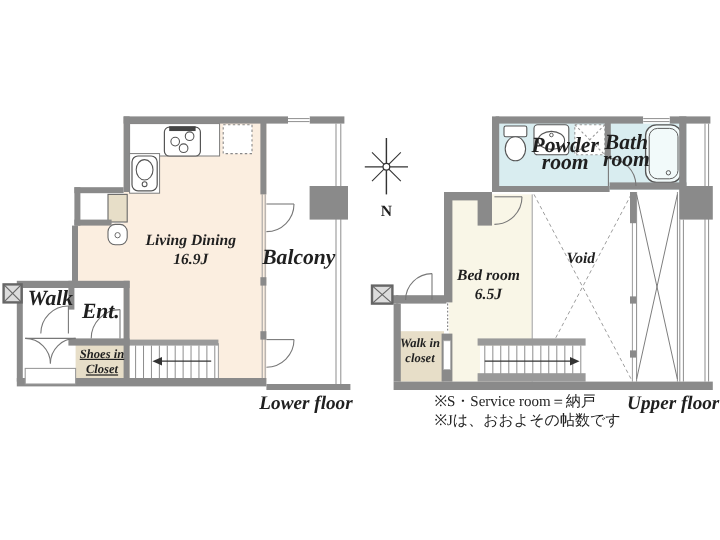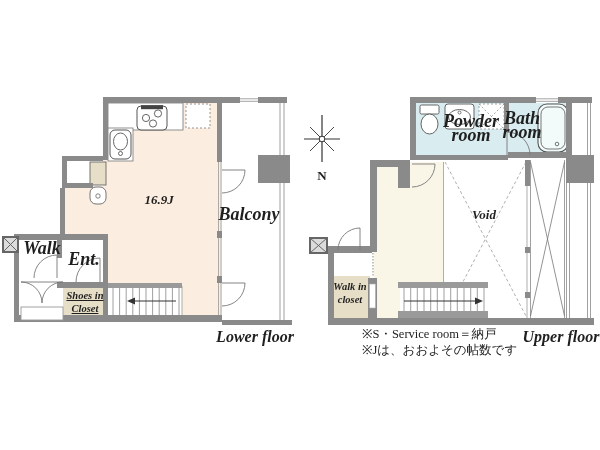--- a/index.html
+++ b/index.html
@@ -237,20 +237,21 @@
   <g transform="translate(322,139)">
     <line x1="0" y1="-24" x2="0" y2="23" stroke="#333" stroke-width="1.2"></line>
     <line x1="-18" y1="0" x2="18" y2="0" stroke="#333" stroke-width="1"></line>
     <line x1="-12" y1="-12" x2="12" y2="12" stroke="#333" stroke-width="0.9"></line>
     <line x1="12" y1="-12" x2="-12" y2="12" stroke="#333" stroke-width="0.9"></line>
     <circle cx="0" cy="0" r="2.8" fill="#ffffff" stroke="#333" stroke-width="1"></circle>
   </g>
 </svg>
 
 <div class="lbl lbl-big" style="left:159px;top:192px;">
+  <span>Living Dining</span>
   <span>16.9J</span>
 </div>
 
 <div class="lbl" style="left:249px;top:207px;">
   <span>Balcony</span>
 </div>
 
 <div class="lbl" style="left:42px;top:241px;">
   <span>Walk</span>
 </div>
@@ -271,20 +272,24 @@
 <div class="lbl" style="left:471px;top:114px;line-height:14px;">
   <span>Powder</span>
   <span>room</span>
 </div>
 
 <div class="lbl" style="left:522px;top:111px;line-height:14px;">
   <span>Bath</span>
   <span>room</span>
 </div>
 
+<div class="lbl lbl-big" style="left:407px;top:221px;">
+  <span>Bed room</span>
+  <span>6.5J</span>
+</div>
 
 <div class="lbl lbl-big" style="left:484px;top:207px;">
   <span>Void</span>
 </div>
 
 <div class="lbl lbl-small" style="left:350px;top:281px;">
   <span>Walk in</span>
   <span>closet</span>
 </div>
 

